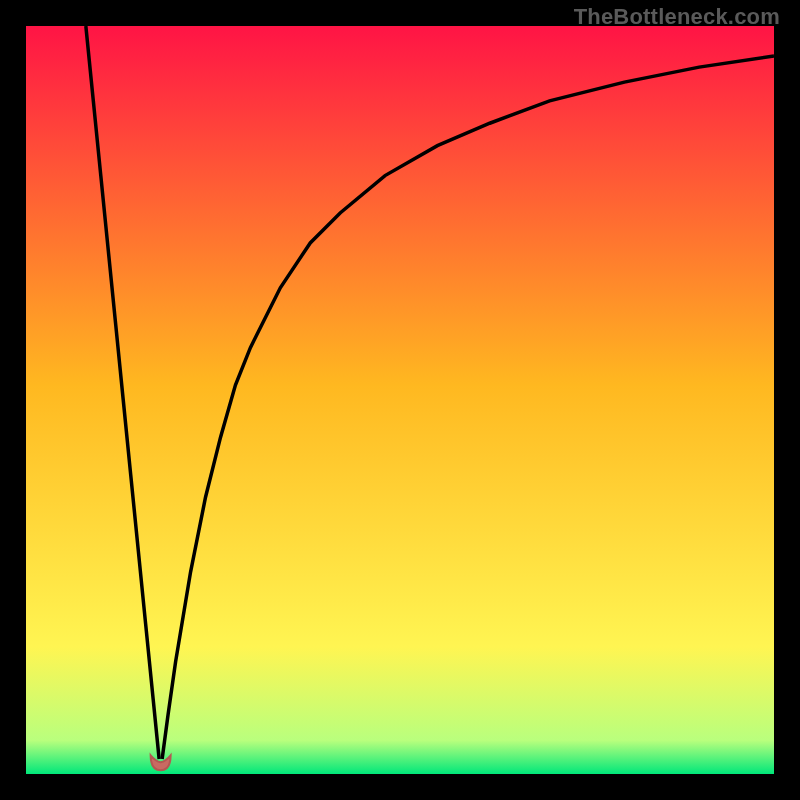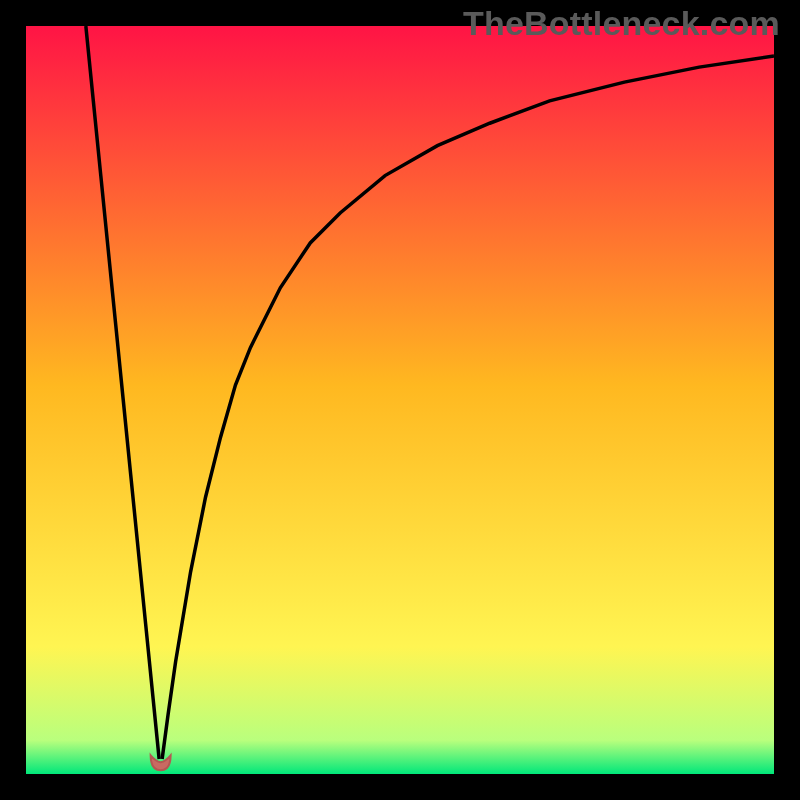--- a/index.html
+++ b/index.html
@@ -14,21 +14,21 @@
   .frame {
     position: relative;
     width: 800px;
     height: 800px;
     background: #000;
   }
   .watermark {
     position: absolute;
     top: 4px;
     right: 20px;
-    font-size: 34px;
+    font-size: 22px;
     font-weight: 600;
     color: #5a5a5a;
     letter-spacing: 0.2px;
     z-index: 3;
   }
   .plot-outer {
     position: absolute;
     left: 26px;
     top: 26px;
     width: 748px;

